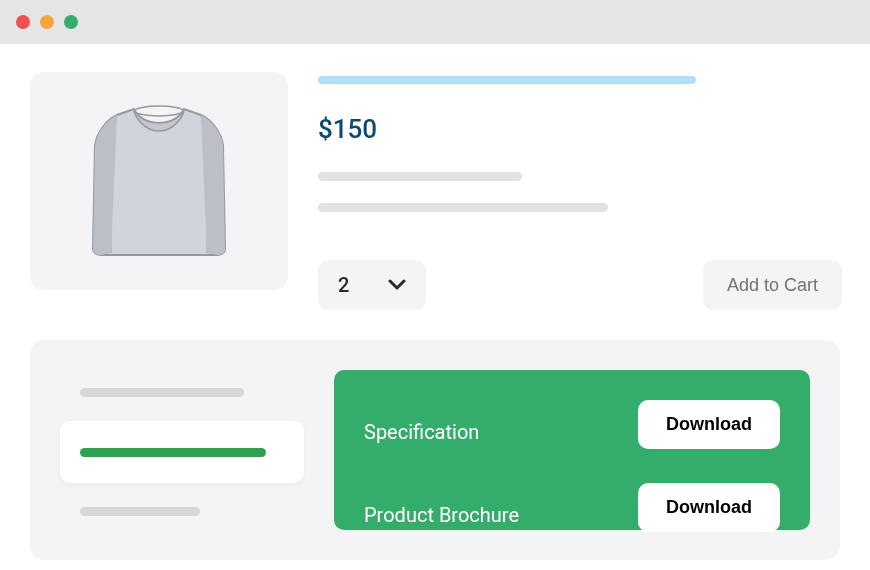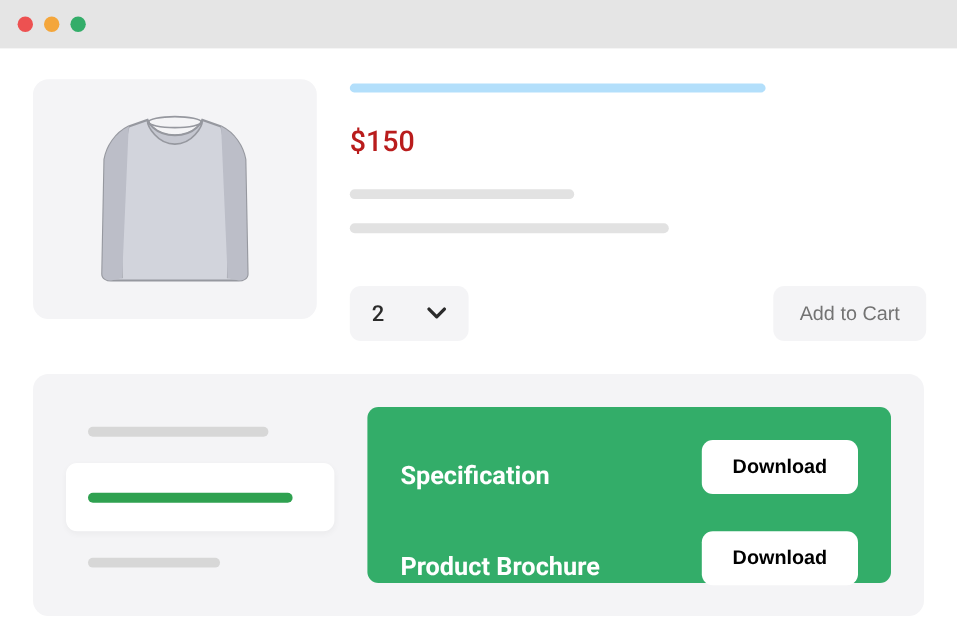--- a/index.html
+++ b/index.html
@@ -56,21 +56,21 @@
       width: 378px;
       height: 8px;
       background: #b3dffb;
       border-radius: 4px;
       margin-bottom: 30px;
     }
 
     .price {
       font-size: 26px;
       font-weight: 500;
-      color: #b91c1c;
+      color: #0c4a6e;
       margin-bottom: 28px;
     }
 
     .desc-line-1 {
       width: 204px;
       height: 9px;
       background: #e2e2e2;
       border-radius: 5px;
       margin-bottom: 22px;
     }
@@ -177,22 +177,22 @@
     }
 
     .download-row {
       display: flex;
       justify-content: space-between;
       align-items: center;
     }
 
     .download-label {
       color: #ffffff;
-      font-size: 23px;
-      font-weight: 700;
+      font-size: 20px;
+      font-weight: 400;
       margin-top: 15px;
     }
 
     .download-btn {
       background: #ffffff;
       border: none;
       border-radius: 10px;
       padding: 14px 28px;
       font-size: 18px;
       font-weight: 700;

